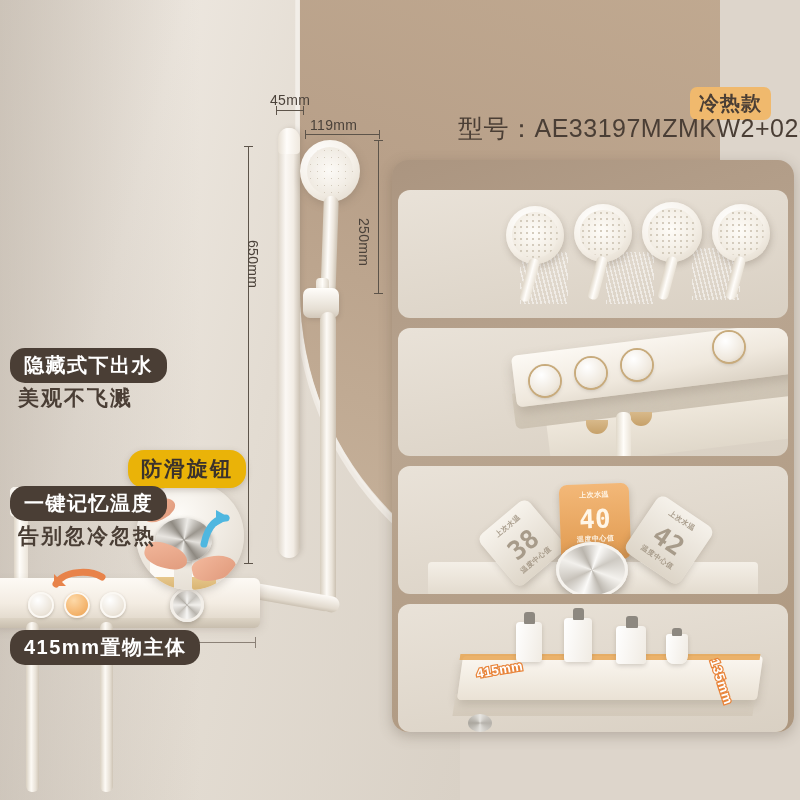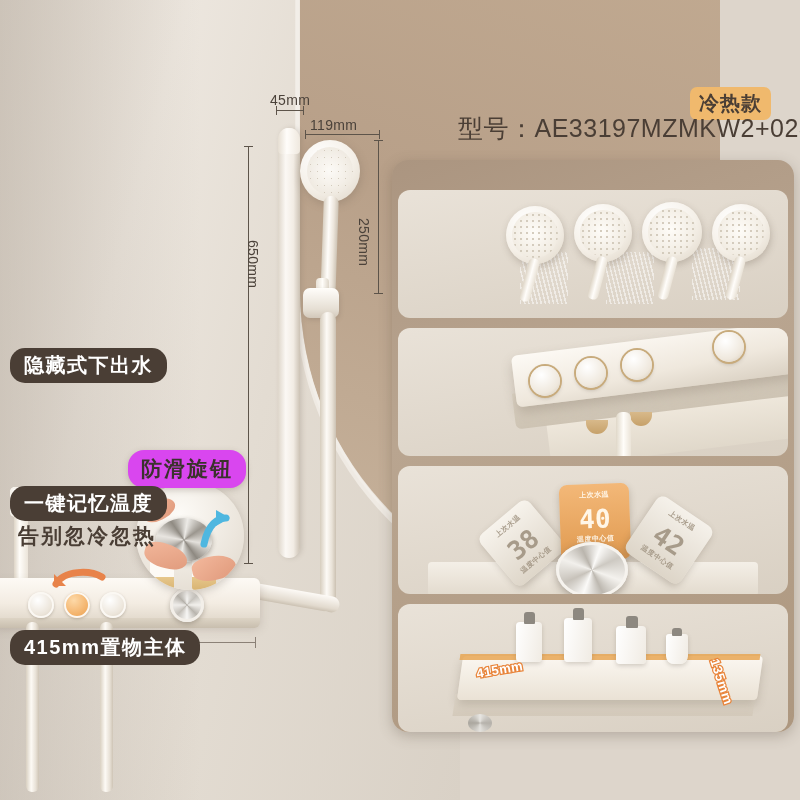--- a/index.html
+++ b/index.html
@@ -175,21 +175,21 @@
   .vline::after { bottom: 0; }
 
   .hl-45 { left: 276px; top: 110px; width: 28px; }
   .hl-119 { left: 305px; top: 134px; width: 75px; }
   .vl-650 { left: 248px; top: 146px; height: 418px; }
   .vl-250 { left: 378px; top: 140px; height: 154px; }
 
   
   .knob-badge {
     position: absolute; left: 128px; top: 450px;
-    background: #d946ef; color: #3a322c;
+    background: #eab308; color: #3a322c;
     font-size: 21px; font-weight: bold; letter-spacing: 2px;
     padding: 5px 13px; border-radius: 16px;
     box-shadow: 0 2px 6px rgba(110,96,82,.3);
   }
   .knob-circle {
     position: absolute; left: 136px; top: 482px; width: 108px; height: 108px;
     border-radius: 50%; overflow: hidden;
     background: radial-gradient(circle at 40% 30%,#fdfbf7,#ece6dd 60%,#ded6ca);
     box-shadow: 0 3px 9px rgba(110,96,82,.3);
   }
@@ -538,19 +538,20 @@
         <div class="bcap" style="left:274px;top:24px;width:10px;height:8px"></div>
         <div class="f4-drain"></div>
         <div class="dim-badge db-415">415mm</div>
         <div class="dim-badge db-135">135mm</div>
       </div>
     </div>
   </div>
 
 
   <div class="cap cap2">隐藏式下出水</div>
+  <div class="sub sub2">美观不飞溅</div>
 
   <div class="cap cap3">一键记忆温度</div>
   <div class="sub sub3">告别忽冷忽热</div>
 
   <div class="cap cap4">415mm置物主体</div>
 
 </div>
 
 </body></html>

